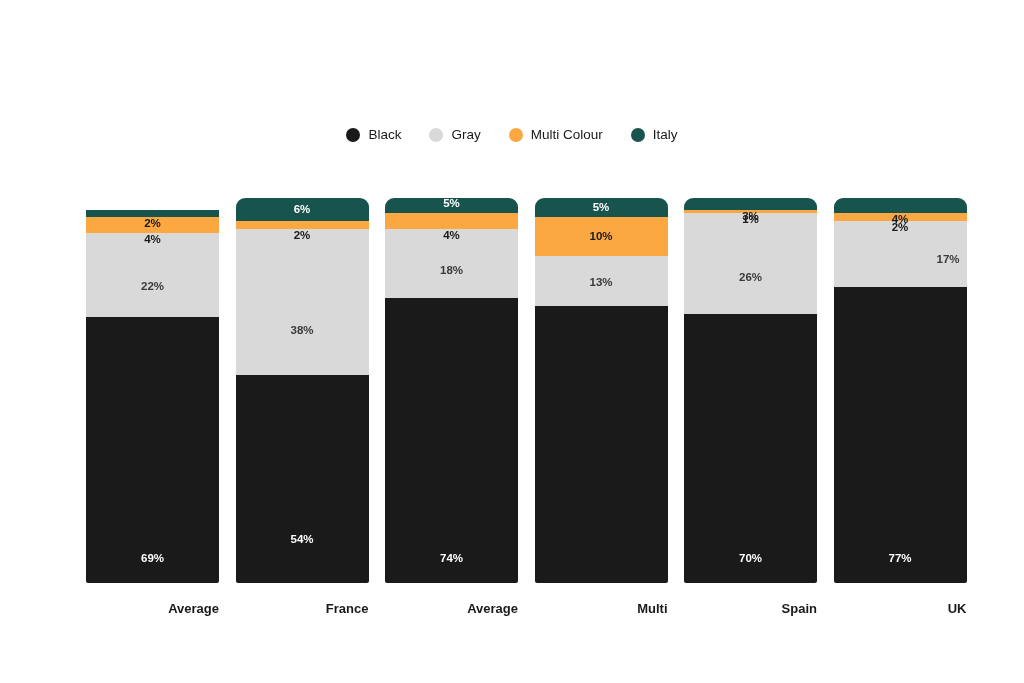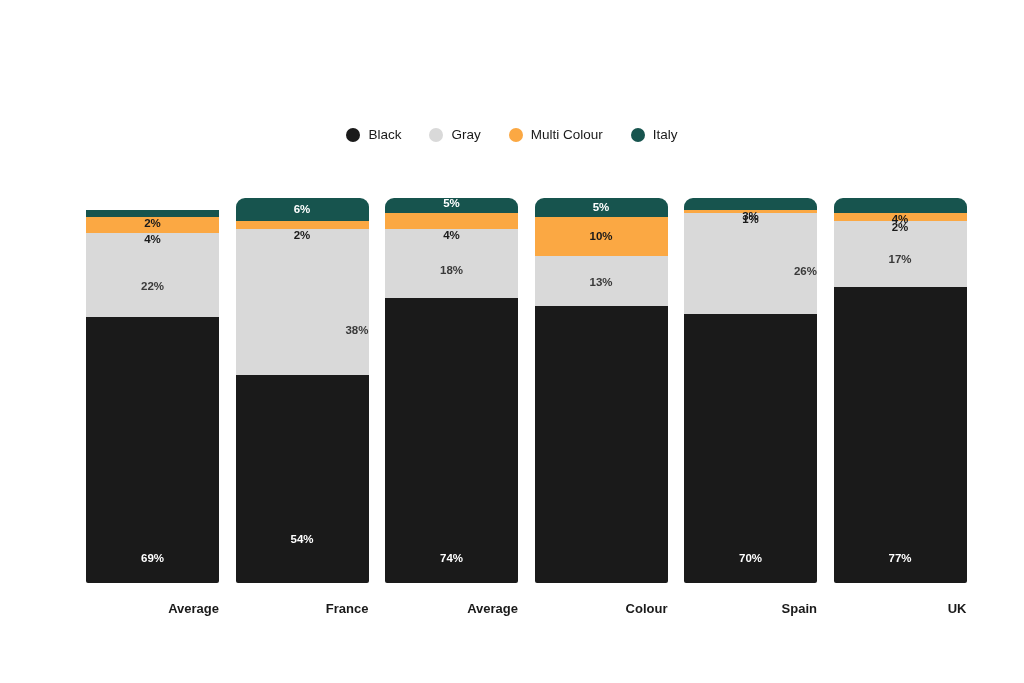--- a/index.html
+++ b/index.html
@@ -152,21 +152,21 @@
           <div class="seg" style="background: rgb(23, 84, 78); height: 7.7px; bottom: 365.75px;"></div>
           <div class="seg-value" style="color: rgb(26, 26, 26); top: 20.25px;">2%</div>
         </div>
         <div class="x-label">Average</div>
       </div>
       <div class="bar-group" style="left: 149.5px;">
         <div class="bar-stack">
           <div class="seg" style="background: rgb(26, 26, 26); height: 207.9px; bottom: 0px;"></div>
           <div class="seg-value" style="color: rgb(255, 255, 255); top: 336px;">54%</div>
           <div class="seg" style="background: rgb(217, 217, 217); height: 146.3px; bottom: 207.9px;"></div>
-          <div class="seg-value" style="color: rgb(58, 58, 58); top: 126.914px; text-align: right;">38%</div>
+          <div class="seg-value" style="color: rgb(58, 58, 58); top: 126.914px;">38%</div>
           <div class="seg" style="background: rgb(251, 168, 67); height: 7.7px; bottom: 354.2px;"></div>
           <div class="seg-value" style="color: rgb(26, 26, 26); top: 31.8px;">2%</div>
           <div class="seg" style="background: rgb(23, 84, 78); height: 23.1px; bottom: 361.9px;"></div>
           <div class="seg-value" style="color: rgb(255, 255, 255); top: 5.55px;">6%</div>
         </div>
         <div class="x-label">France</div>
       </div>
       <div class="bar-group" style="left: 299px;">
         <div class="bar-stack">
           <div class="seg" style="background: rgb(26, 26, 26); height: 284.9px; bottom: 0px;"></div>
@@ -184,41 +184,41 @@
         <div class="bar-stack">
           <div class="seg" style="background: rgb(26, 26, 26); height: 277.2px; bottom: 0px;"></div>
           <div class="seg-value" style="color: rgb(255, 255, 255); top: 355px; margin-top: 47px;">72%</div>
           <div class="seg" style="background: rgb(217, 217, 217); height: 50.05px; bottom: 277.2px;"></div>
           <div class="seg-value" style="color: rgb(58, 58, 58); top: 78.789px;">13%</div>
           <div class="seg" style="background: rgb(251, 168, 67); height: 38.5px; bottom: 327.25px;"></div>
           <div class="seg-value" style="color: rgb(26, 26, 26); top: 32.5px;">10%</div>
           <div class="seg" style="background: rgb(23, 84, 78); height: 19.25px; bottom: 365.75px;"></div>
           <div class="seg-value" style="color: rgb(255, 255, 255); top: 3.625px;">5%</div>
         </div>
-        <div class="x-label">Colour</div>
+        <div class="x-label">Multi</div>
       </div>
       <div class="bar-group" style="left: 598px;">
         <div class="bar-stack">
           <div class="seg" style="background: rgb(26, 26, 26); height: 269.5px; bottom: 0px;"></div>
           <div class="seg-value" style="color: rgb(255, 255, 255); top: 355px;">70%</div>
           <div class="seg" style="background: rgb(217, 217, 217); height: 100.1px; bottom: 269.5px;"></div>
-          <div class="seg-value" style="color: rgb(58, 58, 58); top: 68px; text-align: right;">26%</div>
+          <div class="seg-value" style="color: rgb(58, 58, 58); top: 74px;">26%</div>
           <div class="seg" style="background: rgb(251, 168, 67); height: 3.85px; bottom: 369.6px;"></div>
           <div class="seg-value" style="color: rgb(26, 26, 26); top: 16.4px;">1%</div>
           <div class="seg" style="background: rgb(23, 84, 78); height: 11.55px; bottom: 373.45px;"></div>
           <div class="seg-value" style="color: rgb(26, 26, 26); top: 12.55px;">3%</div>
         </div>
         <div class="x-label">Spain</div>
       </div>
       <div class="bar-group" style="left: 747.5px;">
         <div class="bar-stack">
           <div class="seg" style="background: rgb(26, 26, 26); height: 296.45px; bottom: 0px;"></div>
           <div class="seg-value" style="color: rgb(255, 255, 255); top: 355px;">77%</div>
           <div class="seg" style="background: rgb(217, 217, 217); height: 65.45px; bottom: 296.45px;"></div>
-          <div class="seg-value" style="color: rgb(58, 58, 58); top: 56.151px;">17%</div>
+          <div class="seg-value" style="color: rgb(58, 58, 58); top: 56.151px; padding-left: 48px;">17%</div>
           <div class="seg" style="background: rgb(251, 168, 67); height: 7.7px; bottom: 361.9px;"></div>
           <div class="seg-value" style="color: rgb(26, 26, 26); top: 24.1px;">2%</div>
           <div class="seg" style="background: rgb(23, 84, 78); height: 15.4px; bottom: 369.6px;"></div>
           <div class="seg-value" style="color: rgb(26, 26, 26); top: 16.4px;">4%</div>
         </div>
         <div class="x-label">UK</div>
       </div>
     </div>
 
 </div>

